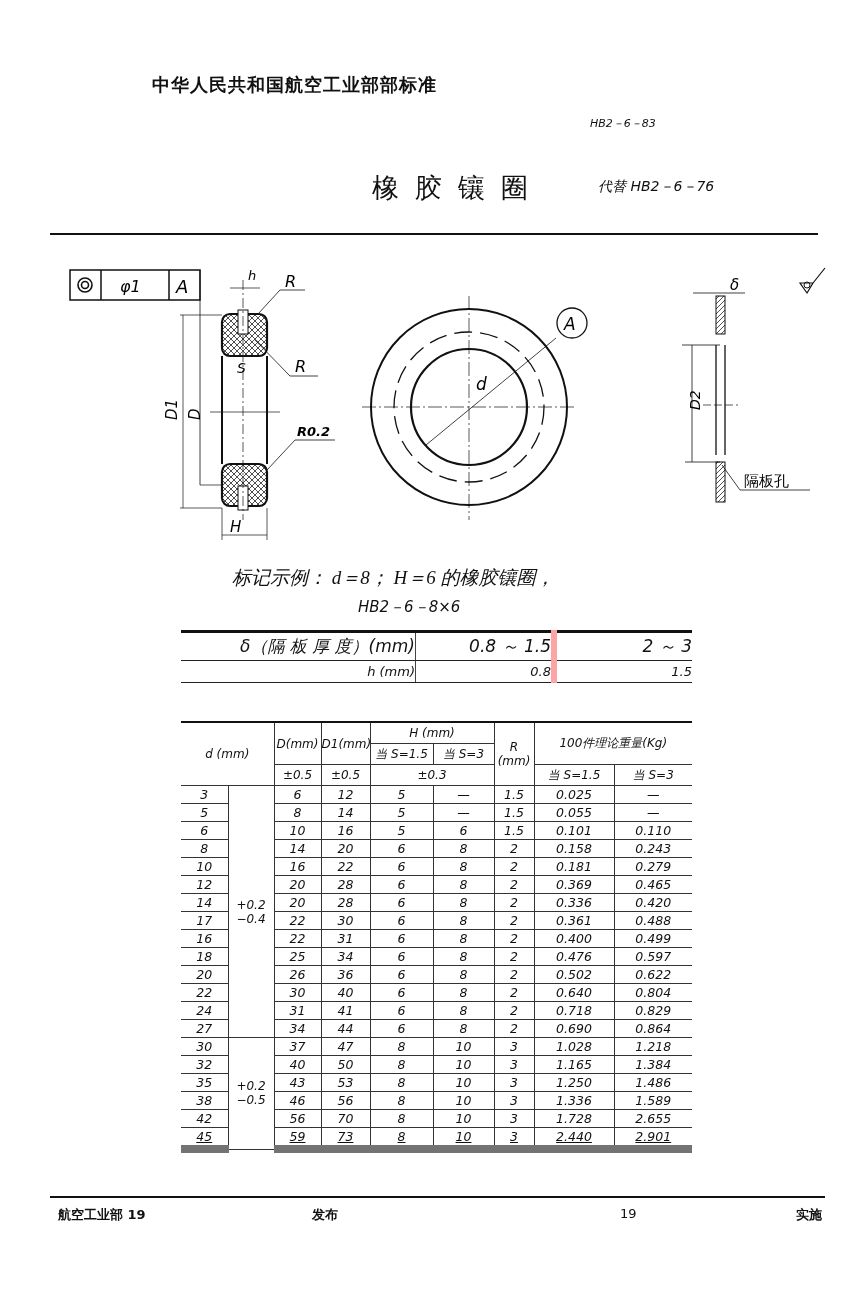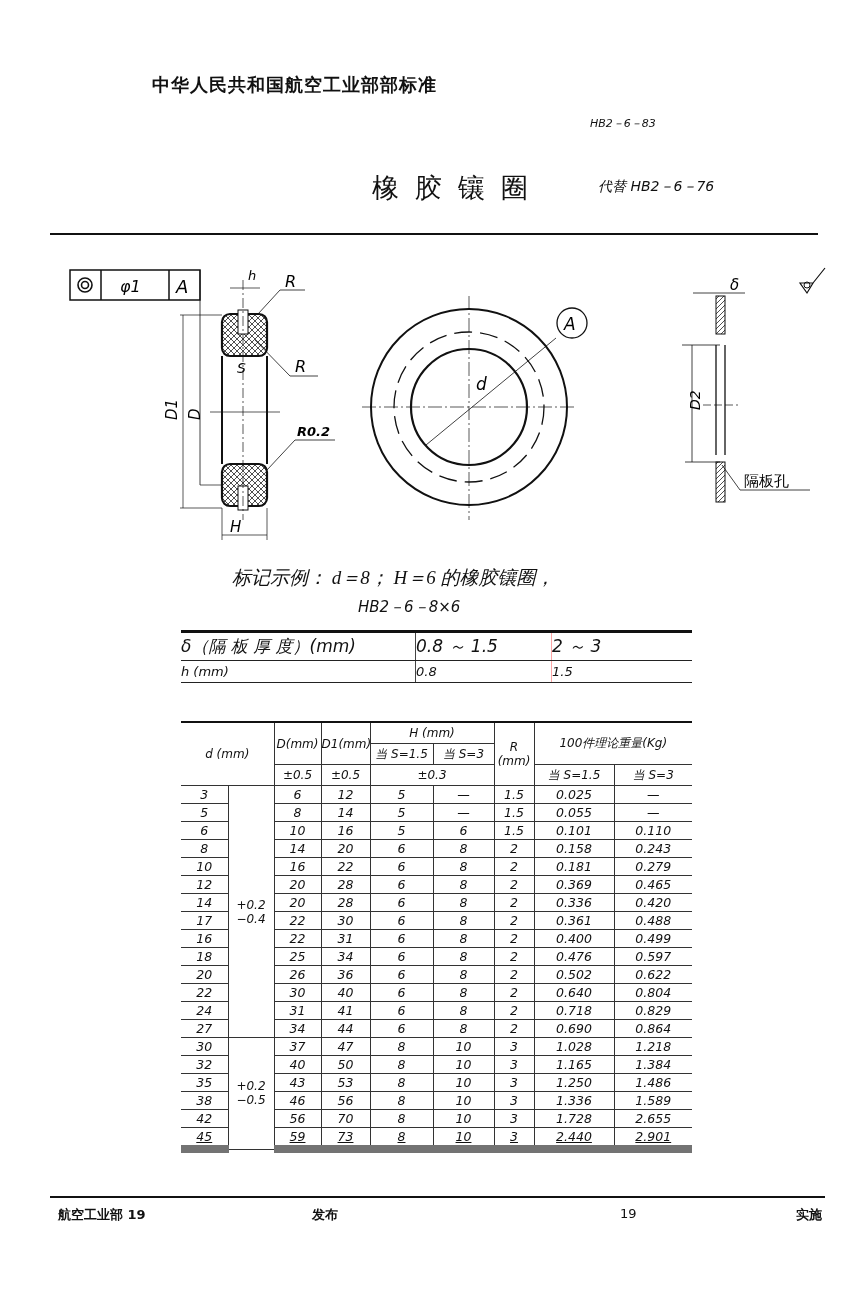--- a/index.html
+++ b/index.html
@@ -10,24 +10,24 @@
   .stdno { left: 590px; top: 116px; font-size: 11px; font-style: italic; }
   .title { left: 372px; top: 170px; font-family: "DejaVu Serif", serif; font-size: 27px; letter-spacing: 16px; }
   .replace { left: 598px; top: 178px; font-size: 14px; font-style: italic; }
   .rule { left: 50px; top: 233px; width: 768px; height: 2px; background: #111; }
   .example1 { left: 232px; top: 565px; font-family: Liberation Serif, serif; font-size: 19px; font-style: italic; }
   .example2 { left: 358px; top: 598px; font-size: 15px; font-style: italic; }
   .diagram { left: 55px; top: 262px; }
 
   table { border-collapse: collapse; font-style: italic; font-size: 13px; }
   .t1 { position: absolute; left: 181px; top: 630px; width: 511px; }
-  .t1 td { height: 21px; text-align: left; border-bottom: 1px solid #222; padding: 0; }
+  .t1 td { height: 21px; text-align: right; border-bottom: 1px solid #222; padding: 0; }
   .t1 tr:first-child td { border-top: 3px solid #111; height: 27px; font-size: 17px; }
   .t1 td.c1 { width: 234px; border-right: 1px solid #444; }
-  .t1 td.c2 { width: 135px; border-right: 1px solid #fca5a5; }
+  .t1 td.c2 { width: 135px; border-right: 6px solid #fca5a5; }
 
   .t2 { position: absolute; left: 181px; top: 721px; width: 511px; table-layout: fixed; }
   .t2 td, .t2 th { border: 1px solid #333; text-align: center; padding: 0; font-weight: normal; }
   .t2 thead tr:first-child th { border-top: 2px solid #111; }
   .t2 th { font-size: 12px; height: 20px; }
   .t2 td { height: 17px; font-size: 12.5px; }
   .t2 tbody tr:last-child td { border-bottom: 8px solid #737373; text-decoration: underline; }
   .t2 { border-left: none; border-right: none; }
   .t2 tr > *:first-child { border-left: none; }
   .t2 tr > *:last-child { border-right: none; }

